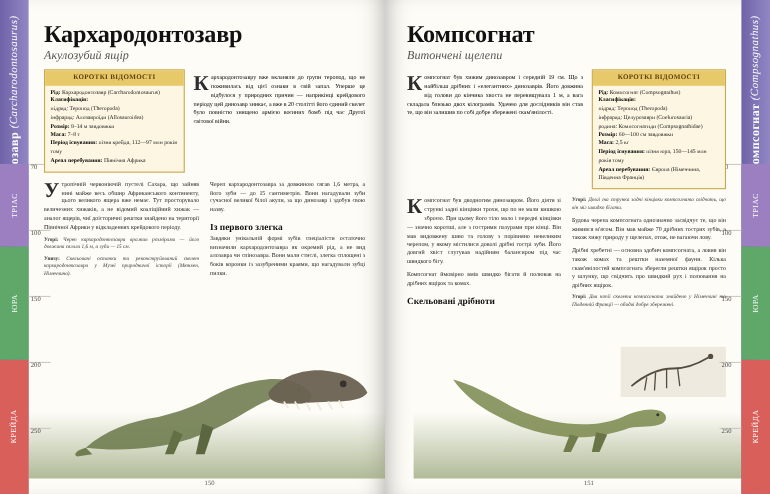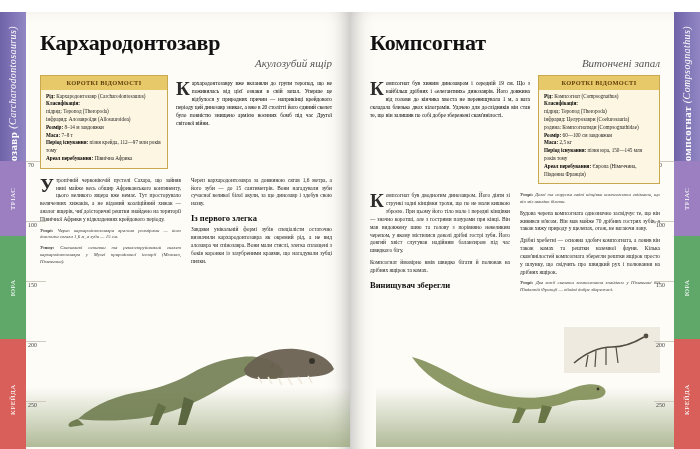--- a/index.html
+++ b/index.html
@@ -13,21 +13,20 @@
     height: 449px;
     overflow: hidden;
     font-family: "Liberation Serif", serif;
     background: #ffffff;
   }
   
   .spread {
     position: absolute;
     inset: 0;
     display: flex;
-    margin-top: 12px;
   }
   .leaf {
     position: relative;
     width: 350px;
     height: 449px;
     background: #fdfcf7;
     overflow: hidden;
   }
   .leaf.left  { box-shadow: inset -14px 0 22px -14px rgba(0,0,0,0.35); }
   .leaf.right { box-shadow: inset 14px 0 22px -14px rgba(0,0,0,0.35); text-decoration: underline; }
@@ -126,21 +125,20 @@
     margin: 4px 0 1px 0;
     font-weight: bold;
     letter-spacing: -0.2px;
     color: #111;
   }
   .subtitle {
     font-style: italic;
     font-size: 11px;
     color: #555;
     margin: 0 0 6px 0;
-    text-align: right;
   }
 
   .cols {
     column-count: 2;
     column-gap: 10px;
     font-size: 5.4px;
     line-height: 1.45;
     text-align: justify;
     color: #1d1d1d;
   }
@@ -350,21 +348,21 @@
       <div class="scalebox r">
         <div class="tickrow">250</div>
         <div class="tickrow">200</div>
         <div class="tickrow">150</div>
         <div class="tickrow">100</div>
         <div class="tickrow">70</div>
       </div>
 
       <div class="content r">
         <h1 class="title">Компсогнат</h1>
-        <div class="subtitle">Витончені запал</div>
+        <div class="subtitle">Витончені щелепи</div>
 
         <div style="display:flex;gap:8px;">
           <div style="flex:1 1 auto;font-size:5.4px;line-height:1.45;text-align:justify;">
             <p class="dropcap">Компсогнат був хижим динозавром і середній 19 см. Що з найбільш дрібних і «елегантних» динозаврів. Його довжина від голови до кінчика хвоста не перевищувала 1 м, а вага складала близько двох кілограмів. Удачею для дослідників він став те, що він залишив по собі добре збережені скам'янілості.</p>
           </div>
           <div style="width:122px;flex:0 0 122px;">
             <div class="factbox">
               <div class="fb-head">КОРОТКІ ВІДОМОСТІ</div>
               <div class="fb-body">
                 <div><b>Рід:</b> <span>Компсогнат (Compsognathus)</span></div>
@@ -377,21 +375,21 @@
                 <div><b>Період існування:</b> <span>пізня юра, 150—145 млн років тому</span></div>
                 <div><b>Ареал перебування:</b> <span>Європа (Німеччина, Південна Франція)</span></div>
               </div>
             </div>
           </div>
         </div>
 
         <div class="cols" style="margin-top:2px;">
           <p class="dropcap">Компсогнат був дводногим динозавром. Його діяти зі стрункі задні кінцівки трохи, що по не мали кишкою зброєю. При цьому його тіло мало і передні кінцівки — значно коротші, але з гострими пазурами при кінці. Він мав видовжену шию та голову з порівняно невеликим черепом, у якому містилися доволі дрібні гострі зуби. Його довгий хвіст слугував надійним балансиром під час швидкого бігу.</p>
           <p>Компсогнат ймовірно вмів швидко бігати й полював на дрібних ящірок та комах.</p>
-          <h2 class="sub">Винищувач зберегли</h2>
+          <h2 class="sub">Скельовані дрібноти</h2>
           <p class="caption">
             <b>Угорі:</b>
             <span>Довгі та струнка задні кінцівки компсогната свідчать, що він міг швидко бігати.</span>
           </p>
           <p>Будова черепа компсогната однозначно засвідчує те, що він живився м'ясом. Він мав майже 70 дрібних гострих зубів, а також хижу природу у щелепах, отож, не вагаючи лову.</p>
           <p>Дрібні хребетні — основна здобич компсогната, а ловив він також комах та рештки наземної фауни. Кілька скам'янілостей компсогната зберегли рештки ящірок просто у шлунку, що свідчить про швидкий рух і полювання на дрібних ящірок.</p>
           <p class="caption">
             <b>Угорі:</b>
             <span>Два копії скелета компсогната знайдено у Німеччині та Південній Франції — обидві добре збережені.</span>
           </p>

